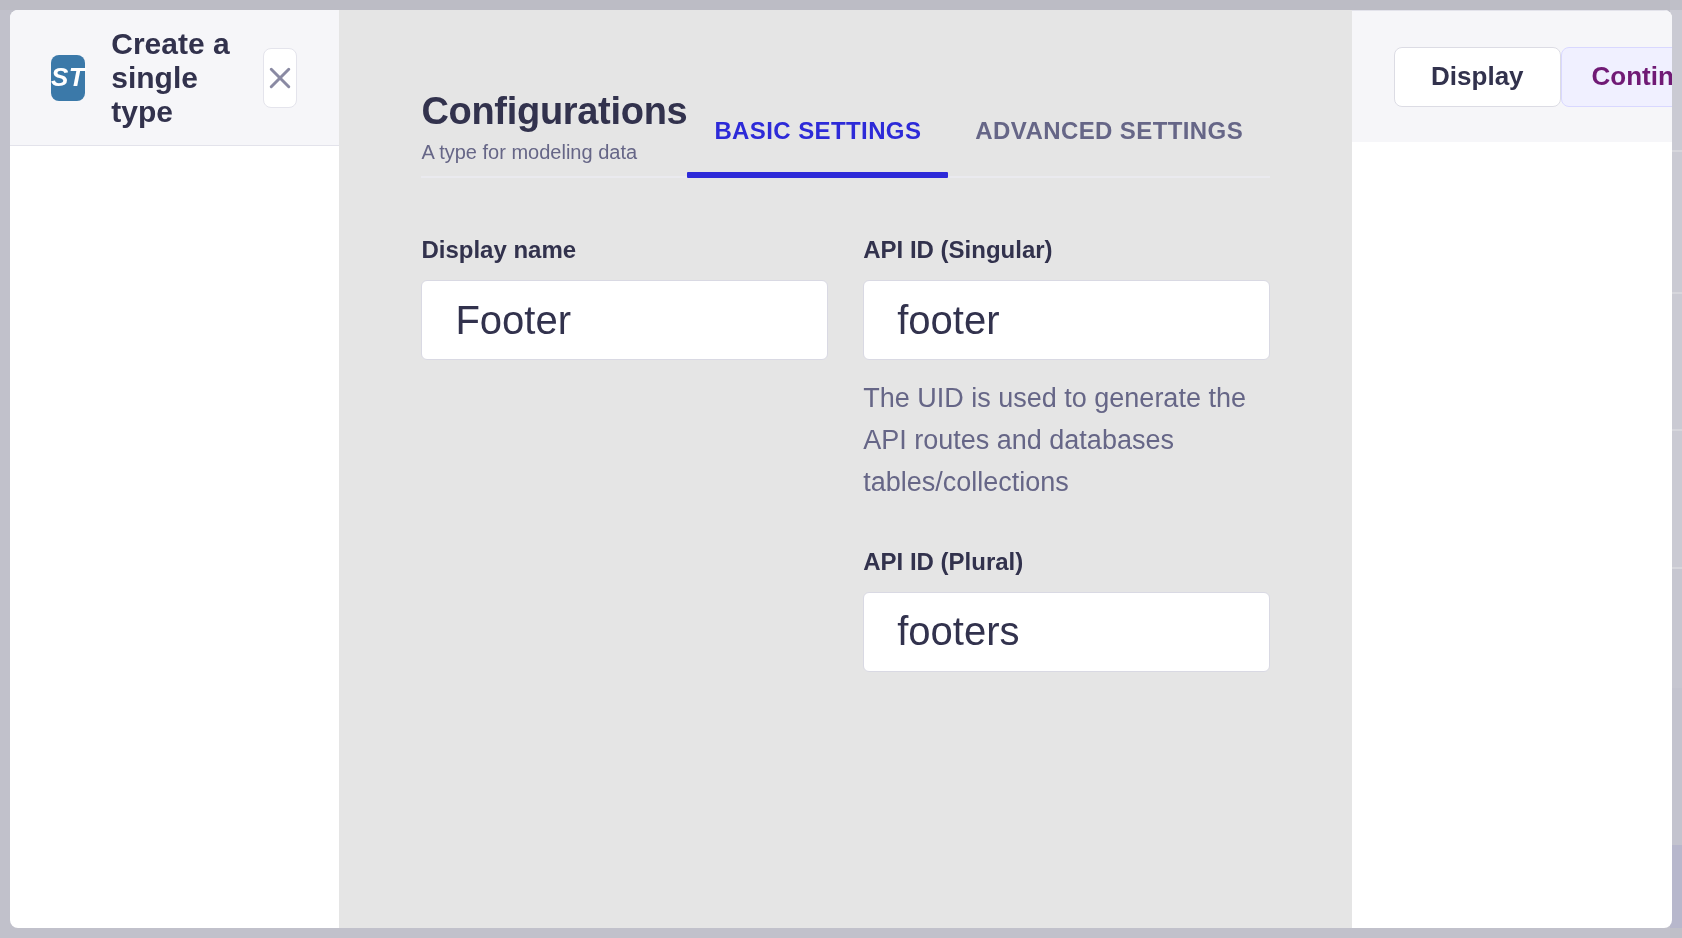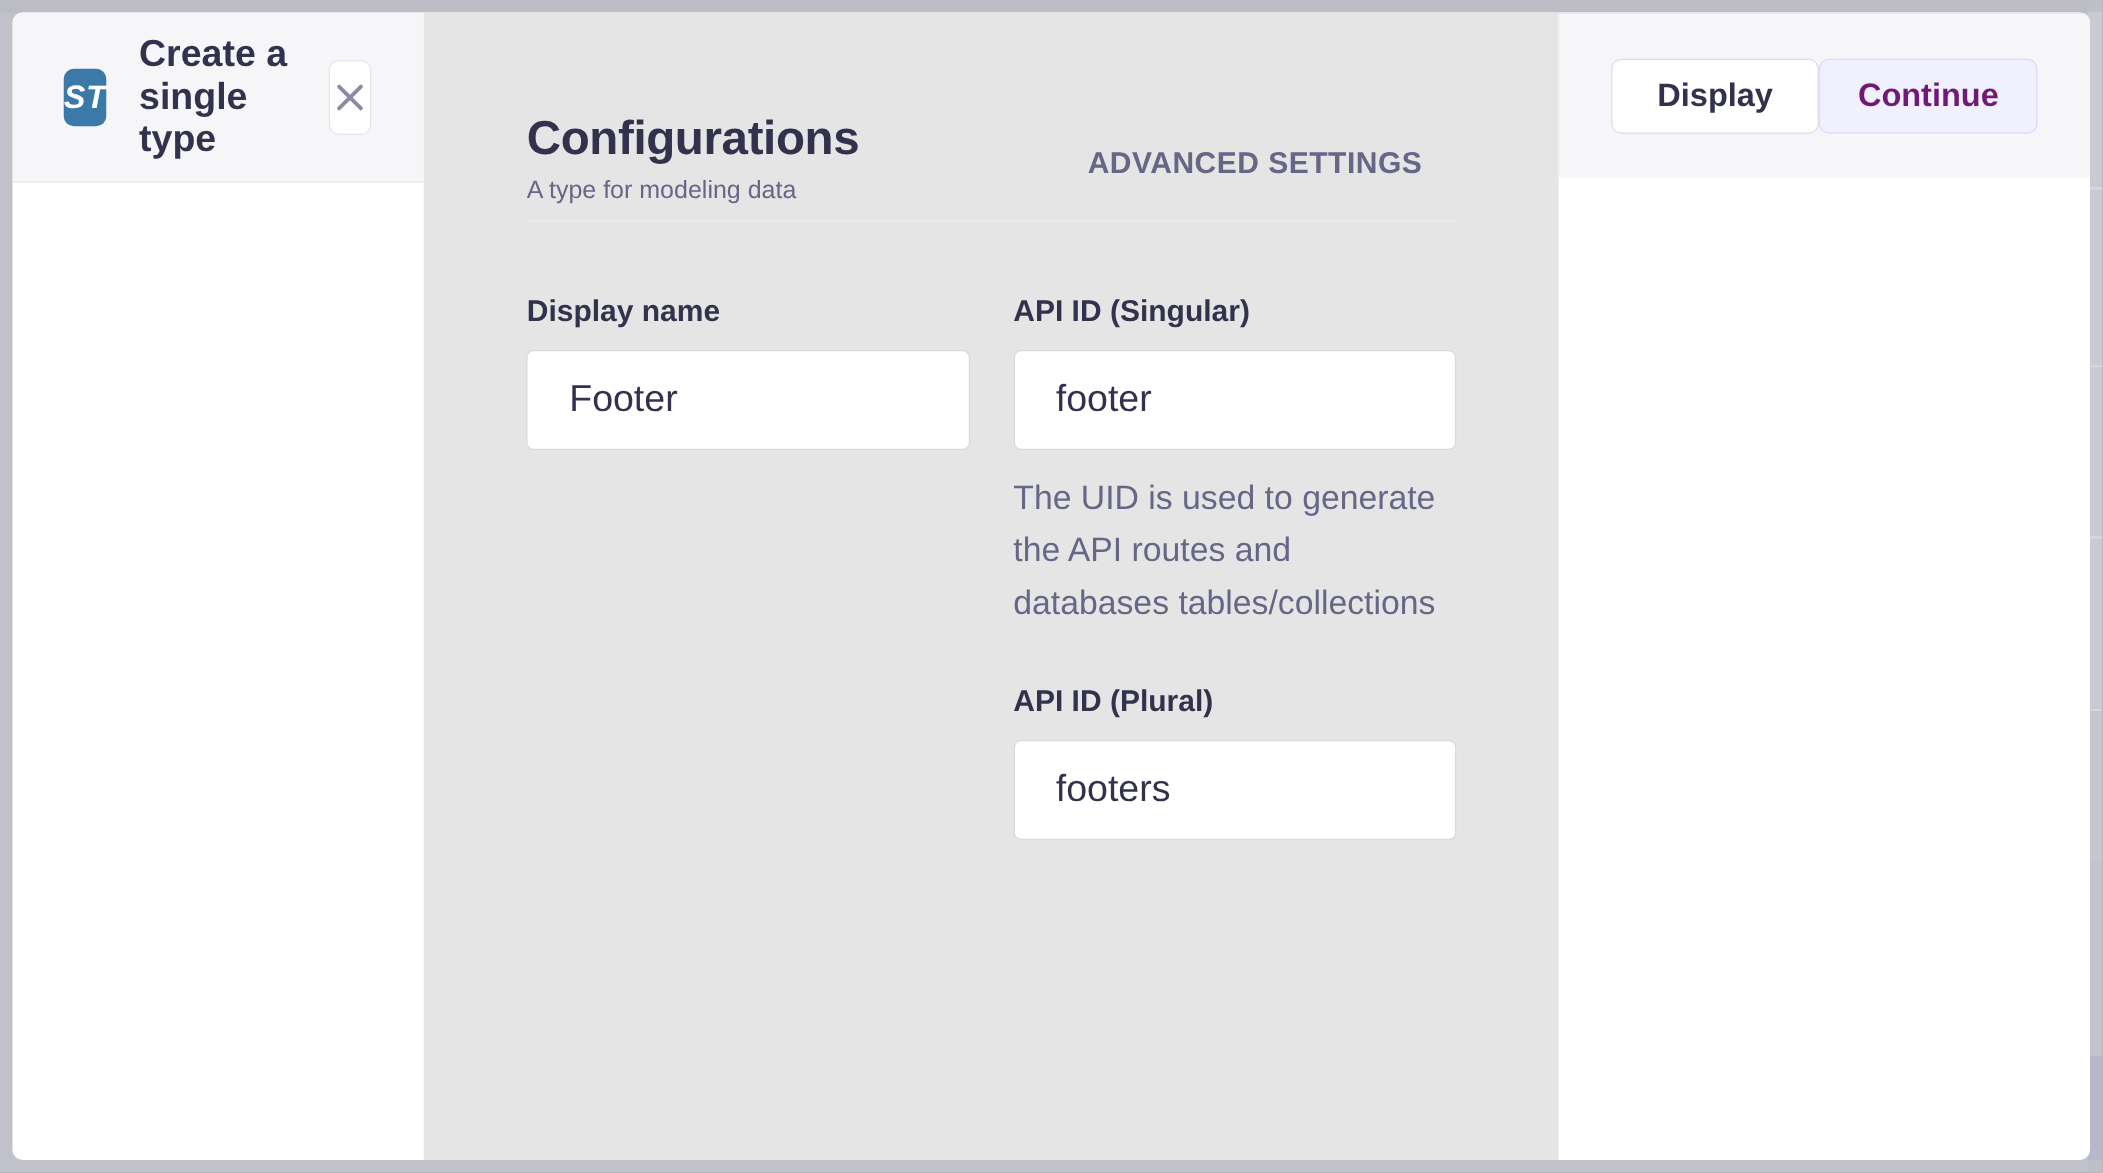--- a/index.html
+++ b/index.html
@@ -164,21 +164,21 @@
   .text-input {
     display: block;
     width: 100%;
     height: 80px;
     box-sizing: border-box;
     border: 1.5px solid #d9d9e3;
     border-radius: 6px;
     background: #ffffff;
     padding: 0 33px;
     font-family: "Liberation Sans", "DejaVu Sans", sans-serif;
-    font-size: 30px;
+    font-size: 40px;
     color: #32324d;
     outline: none;
   }
   .field-hint {
     margin: 18px 0 0 0;
     max-width: 630px;
     font-size: 27px;
     line-height: 1.55;
     color: #666687;
   }
@@ -245,20 +245,21 @@
     </div>
 
     <div class="modal-body">
 
       <div class="section-header">
         <div class="section-left">
           <h1 class="section-heading">Configurations</h1>
           <p class="section-subheading">A type for modeling data</p>
         </div>
         <div class="tabs">
+          <div class="tab active">BASIC SETTINGS</div>
           <div class="tab">ADVANCED SETTINGS</div>
         </div>
       </div>
 
       <div class="form-grid">
 
         <div class="form-col">
           <div class="field">
             <label class="field-label">Display name</label>
             <input class="text-input" type="text" value="Footer" style="">

